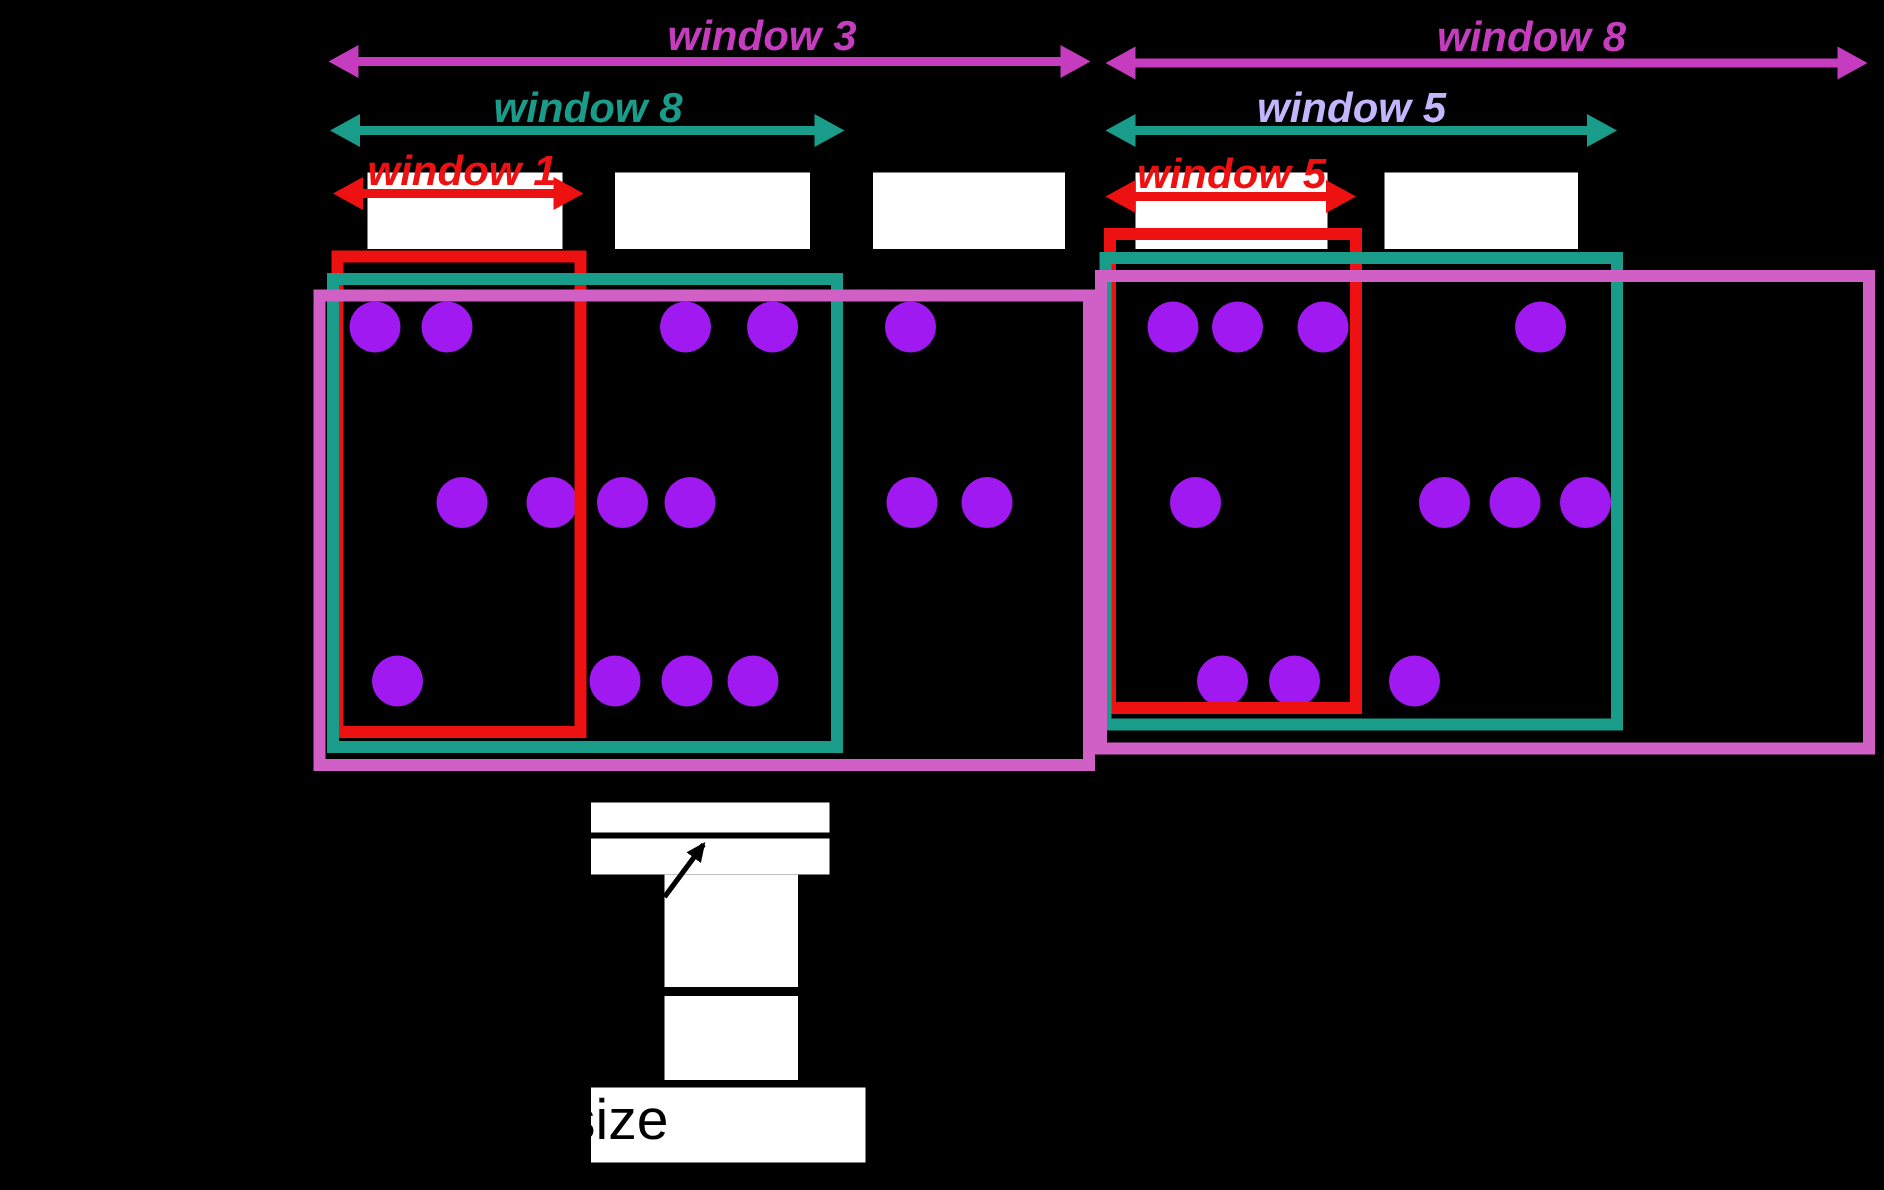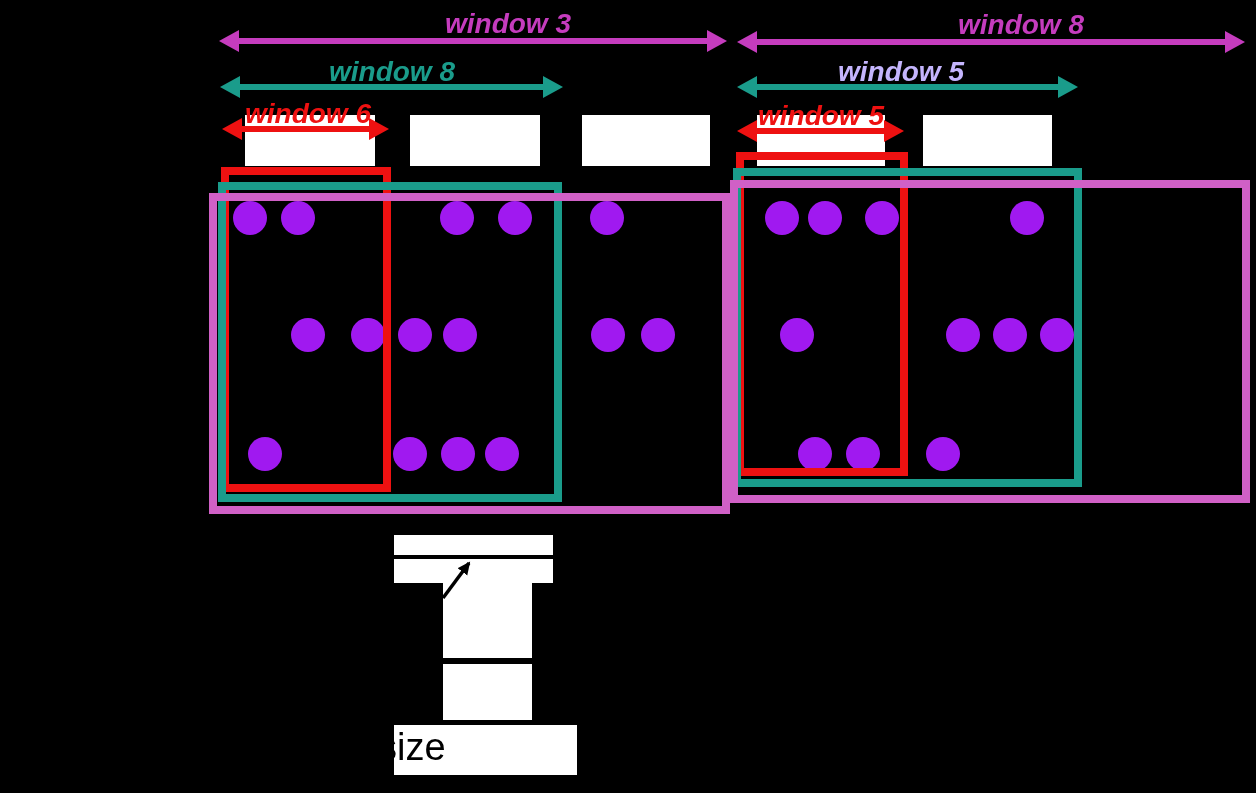--- a/index.html
+++ b/index.html
@@ -60,21 +60,21 @@
     <div class="abs dot" style="left: 926px; top: 437px; width: 34px; height: 34px; background: rgb(160, 25, 240);"></div>
     <div class="abs outline" style="left: 221px; top: 167px; width: 170px; height: 325px; border-color: rgb(238, 17, 17);"></div>
     <div class="abs outline" style="left: 218px; top: 182px; width: 344px; height: 320px; border-color: rgb(26, 156, 139);"></div>
     <div class="abs outline" style="left: 209px; top: 193px; width: 521px; height: 321px; border-color: rgb(208, 96, 198);"></div>
     <div class="abs outline" style="left: 736px; top: 152px; width: 172px; height: 324px; border-color: rgb(238, 17, 17);"></div>
     <div class="abs outline" style="left: 733px; top: 168px; width: 349px; height: 319px; border-color: rgb(26, 156, 139);"></div>
     <div class="abs outline" style="left: 730px; top: 180px; width: 520px; height: 323px; border-color: rgb(208, 96, 198);"></div>
     <div class="abs arrow-line" style="left: 236px; top: 126px; width: 139px; background: rgb(238, 17, 17);"></div>
     <div class="abs arrow-head" style="left: 222px; top: 118px; border-right: 20px solid rgb(238, 17, 17);"></div>
     <div class="abs arrow-head" style="left: 369px; top: 118px; border-left: 20px solid rgb(238, 17, 17);"></div>
-    <div class="abs win-label" style="left: 308px; top: 100px; color: rgb(238, 17, 17);">window 6</div>
+    <div class="abs win-label" style="left: 308px; top: 100px; color: rgb(238, 17, 17);">window 1</div>
     <div class="abs arrow-line" style="left: 234px; top: 84px; width: 315px; background: rgb(26, 156, 139);"></div>
     <div class="abs arrow-head" style="left: 220px; top: 76px; border-right: 20px solid rgb(26, 156, 139);"></div>
     <div class="abs arrow-head" style="left: 543px; top: 76px; border-left: 20px solid rgb(26, 156, 139);"></div>
     <div class="abs win-label" style="left: 392px; top: 58px; color: rgb(26, 156, 139);">window 8</div>
     <div class="abs arrow-line" style="left: 233px; top: 38px; width: 480px; background: rgb(197, 60, 190);"></div>
     <div class="abs arrow-head" style="left: 219px; top: 30px; border-right: 20px solid rgb(197, 60, 190);"></div>
     <div class="abs arrow-head" style="left: 707px; top: 30px; border-left: 20px solid rgb(197, 60, 190);"></div>
     <div class="abs win-label" style="left: 508px; top: 10px; color: rgb(197, 60, 190);">window 3</div>
     <div class="abs arrow-line" style="left: 751px; top: 128px; width: 139px; background: rgb(238, 17, 17);"></div>
     <div class="abs arrow-head" style="left: 737px; top: 120px; border-right: 20px solid rgb(238, 17, 17);"></div>

